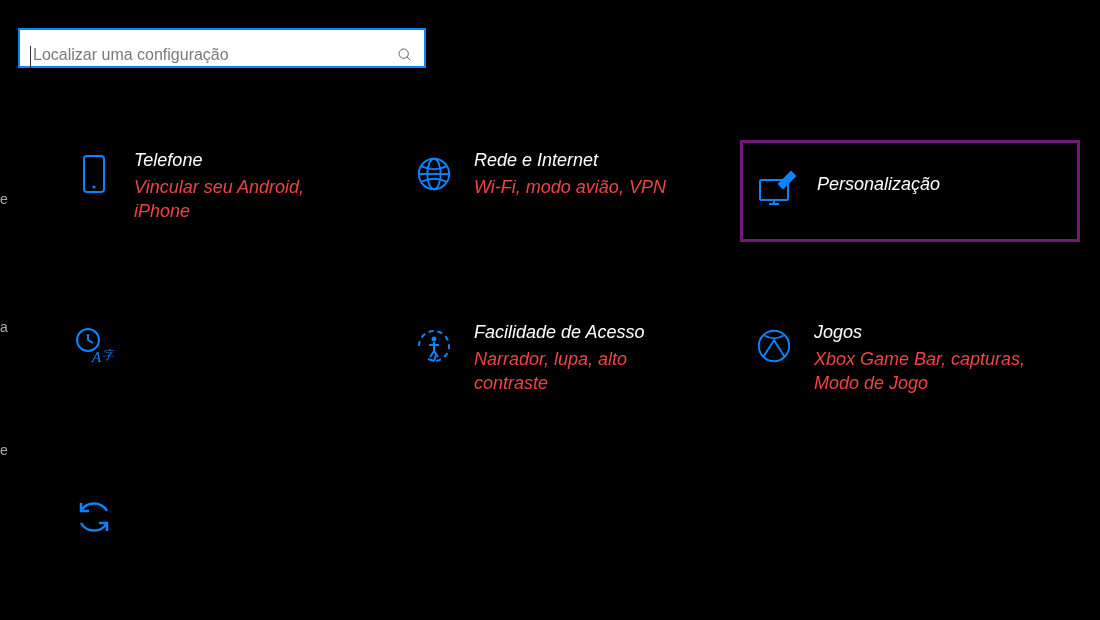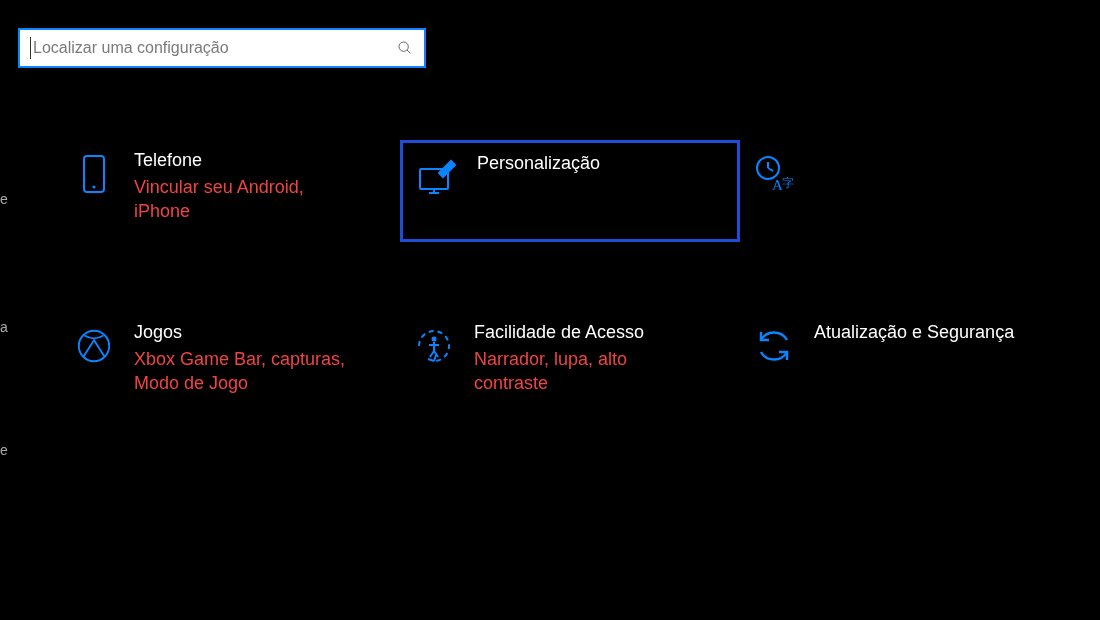--- a/index.html
+++ b/index.html
@@ -15,22 +15,22 @@
 
   .search-wrap {
     position: absolute;
     left: 18px;
     top: 28px;
     width: 408px;
     height: 40px;
     border: 2px solid #0a84ff;
     background: #fff;
     display: flex;
-    align-items: center;
-    padding: 2px 10px;
+    align-items: flex-start;
+    padding: 16px 10px;
   }
   .search-wrap .cursor {
     width: 1px;
     height: 22px;
     background: #333;
     margin-right: 2px;
   }
   .search-wrap input {
     flex: 1;
     border: none;
@@ -56,31 +56,33 @@
   }
 
   .grid {
     position: absolute;
     left: 60px;
     top: 140px;
     width: 1020px;
     display: grid;
     grid-template-columns: 340px 340px 340px;
     row-gap: 70px;
+    font-style: italic;
   }
 
   .tile {
     display: flex;
     align-items: flex-start;
     padding: 10px 12px 18px 12px;
     cursor: pointer;
     position: relative;
   }
   .tile.highlight {
-    border: 3px solid #1d4ed8;
+    border: 3px solid #701a75;
+    align-items: center;
   }
   .ticon {
     width: 44px;
     height: 44px;
     flex-shrink: 0;
     margin-right: 18px;
     margin-top: 2px;
     display: flex;
     align-items: center;
     justify-content: center;
@@ -126,20 +128,35 @@
         <rect x="6" y="2" width="20" height="36" rx="3"></rect>
         <circle cx="16" cy="33" r="1.6" fill="#0a84ff" stroke="none"></circle>
       </svg>
     </span>
     <div class="tlabels">
       <div class="ttitle">Telefone</div>
       <div class="tdesc">Vincular seu Android, iPhone</div>
     </div>
   </div>
 
+  <div class="tile">
+    <span class="ticon">
+      <svg width="38" height="38" viewBox="0 0 40 40" fill="none" stroke="#0a84ff" stroke-width="2">
+        <circle cx="20" cy="20" r="16"></circle>
+        <ellipse cx="20" cy="20" rx="7" ry="16"></ellipse>
+        <line x1="4" y1="20" x2="36" y2="20"></line>
+        <path d="M7 12 Q20 18 33 12"></path>
+        <path d="M7 28 Q20 22 33 28"></path>
+      </svg>
+    </span>
+    <div class="tlabels">
+      <div class="ttitle">Rede e Internet</div>
+      <div class="tdesc">Wi-Fi, modo avião, VPN</div>
+    </div>
+  </div>
 
   <div class="tile highlight">
     <span class="ticon">
       <svg width="40" height="36" viewBox="0 0 40 36" fill="none" stroke="#0a84ff" stroke-width="2">
         <rect x="3" y="10" width="28" height="20" rx="1"></rect>
         <line x1="12" y1="34" x2="22" y2="34"></line>
         <line x1="17" y1="30" x2="17" y2="34"></line>
         <path d="M22 14 L34 2 L38 6 L26 18 Z" fill="#0a84ff" stroke="#0a84ff"></path>
       </svg>
     </span>
@@ -151,34 +168,20 @@
   <div class="tile">
     <span class="ticon">
       <svg width="40" height="40" viewBox="0 0 40 40" fill="none" stroke="#0a84ff" stroke-width="2">
         <circle cx="14" cy="14" r="11"></circle>
         <line x1="14" y1="8" x2="14" y2="14"></line>
         <line x1="14" y1="14" x2="19" y2="17"></line>
         <text x="18" y="36" fill="#0a84ff" stroke="none" font-size="15" font-family="Segoe UI">A</text>
         <text x="28" y="33" fill="#0a84ff" stroke="none" font-size="12" font-family="Segoe UI">字</text>
       </svg>
     </span>
-  </div>
-
-  <div class="tile">
-    <span class="ticon">
-      <svg width="38" height="38" viewBox="0 0 40 40" fill="none" stroke="#0a84ff" stroke-width="2">
-        <circle cx="20" cy="20" r="16"></circle>
-        <path d="M10 9 Q20 15 30 9"></path>
-        <path d="M9 31 Q20 14 20 14 Q20 14 31 31"></path>
-      </svg>
-    </span>
-    <div class="tlabels">
-      <div class="ttitle">Jogos</div>
-      <div class="tdesc">Xbox Game Bar, capturas, Modo de Jogo</div>
-    </div>
   </div>
 
   <div class="tile">
     <span class="ticon">
       <svg width="40" height="40" viewBox="0 0 40 40" fill="none" stroke="#0a84ff" stroke-width="2">
         <path d="M5 20 A15 15 0 1 1 20 35" stroke-dasharray="5 4"></path>
         <path d="M20 35 L14 33 M20 35 L22 29"></path>
         <circle cx="20" cy="13" r="2.5" fill="#0a84ff" stroke="none"></circle>
         <line x1="20" y1="16" x2="20" y2="25"></line>
         <line x1="15" y1="19" x2="25" y2="19"></line>
@@ -187,25 +190,38 @@
       </svg>
     </span>
     <div class="tlabels">
       <div class="ttitle">Facilidade de Acesso</div>
       <div class="tdesc">Narrador, lupa, alto contraste</div>
     </div>
   </div>
 
   <div class="tile">
     <span class="ticon">
+      <svg width="38" height="38" viewBox="0 0 40 40" fill="none" stroke="#0a84ff" stroke-width="2">
+        <circle cx="20" cy="20" r="16"></circle>
+        <path d="M10 9 Q20 15 30 9"></path>
+        <path d="M9 31 Q20 14 20 14 Q20 14 31 31"></path>
+      </svg>
+    </span>
+    <div class="tlabels">
+      <div class="ttitle">Jogos</div>
+      <div class="tdesc">Xbox Game Bar, capturas, Modo de Jogo</div>
+    </div>
+  </div>
+
+  <div class="tile">
+    <span class="ticon">
       <svg width="40" height="40" viewBox="0 0 40 40" fill="none" stroke="#0a84ff" stroke-width="2.5">
         <path d="M33 14 A15 15 0 0 0 7 14"></path>
         <polyline points="7,6 7,14 15,14"></polyline>
         <path d="M7 26 A15 15 0 0 0 33 26"></path>
         <polyline points="33,34 33,26 25,26"></polyline>
       </svg>
     </span>
     <div class="tlabels">
-      <div class="ttitle">Atualização e Segurança</div>
     </div>
   </div>
 
 </div>
 
 </body></html>

